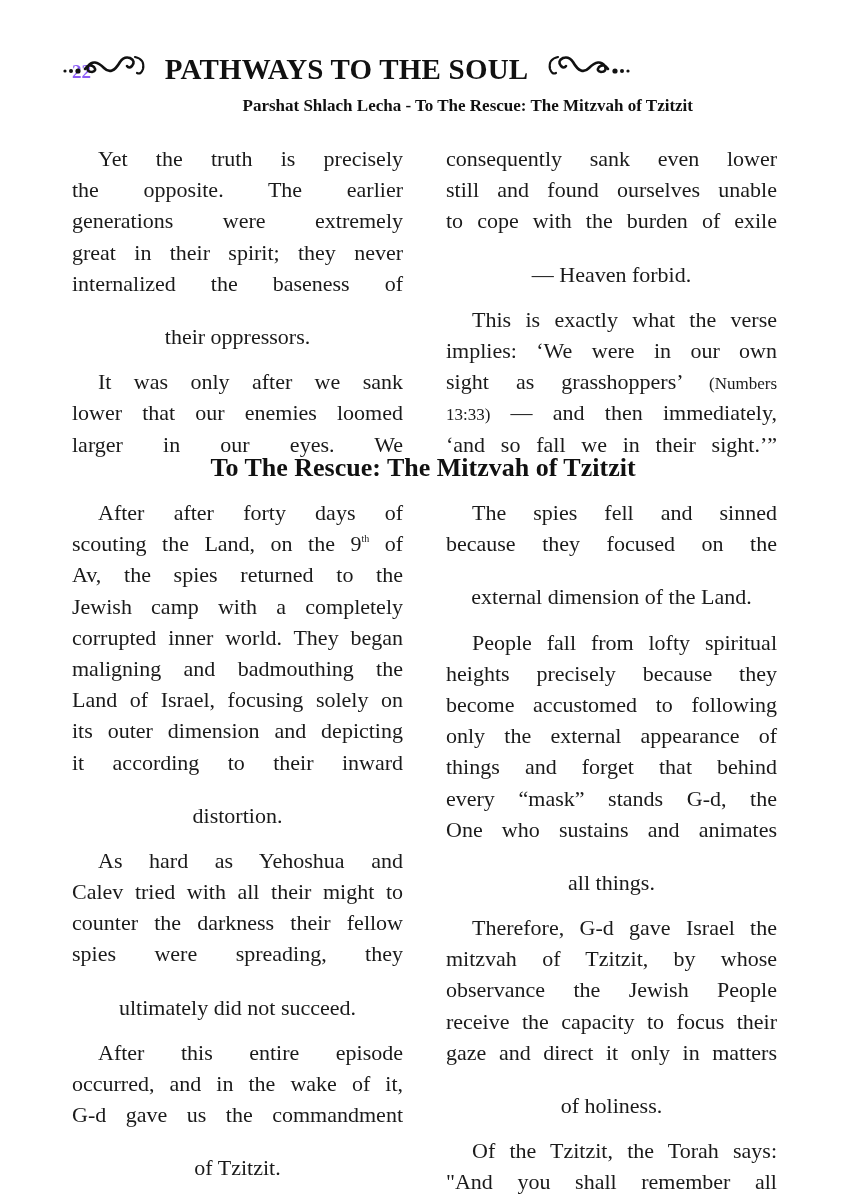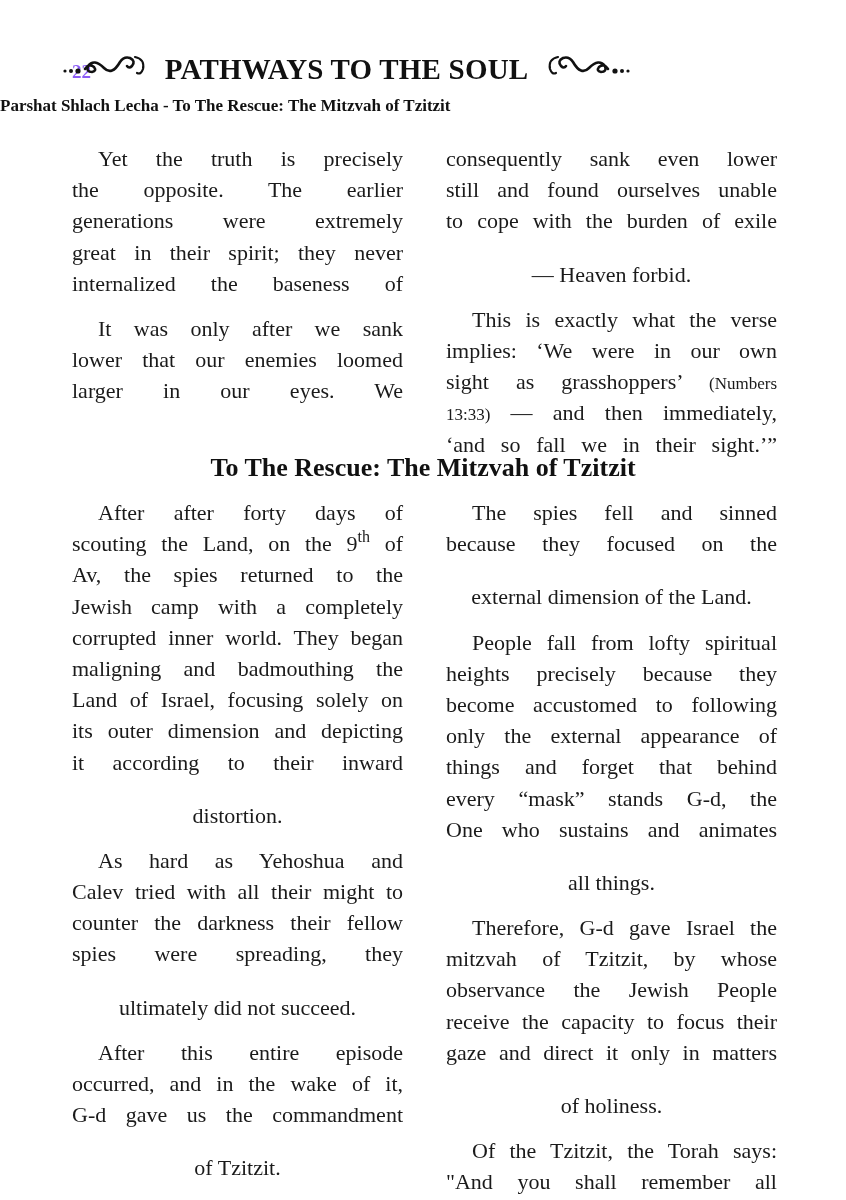--- a/index.html
+++ b/index.html
@@ -3,31 +3,31 @@
 <meta charset="utf-8">
 <style>
   html, body { margin: 0; padding: 0; background: #ffffff; }
   body { width: 846px; height: 1200px; position: relative; overflow: hidden;
          font-family: "Liberation Serif", "DejaVu Serif", serif; color: #1a1a1a; }
   .page-num { position: absolute; left: 72px; top: 61px; font-size: 19px; font-weight: bold; color: #8b5cf6; }
   .running-head { position: absolute; left: 0; width: 693px; top: 50px; text-align: center;
                   font-size: 29px; font-weight: bold; color: #111; letter-spacing: 0.2px; white-space: nowrap; }
   .running-head .orn { display: inline-block; vertical-align: middle; }
   .running-head .title { vertical-align: middle; margin: 0 4px; }
-  .subhead { position: absolute; left: 0; width: 693px; top: 96px; text-align: left;
+  .subhead { position: absolute; left: 0; width: 693px; top: 96px; text-align: right;
              font-size: 17px; font-weight: bold; color: #111; }
   .col { position: absolute; width: 331px; font-size: 22px; line-height: 31.2px; }
   .col.left { left: 72px; }
   .col.right { left: 446px; }
   .para { margin: 0 0 14px 0; }
   .line { display: block; text-align: justify; text-align-last: justify; white-space: nowrap; height: 31.2px; }
   .line.first { text-indent: 26px; }
   .line.last { text-align: right; text-align-last: center; margin-top: 22px; }
   .small { font-size: 17px; }
-  sup { font-size: 16px; line-height: 0; vertical-align: 9px; }
+  sup { font-size: 10px; line-height: 0; vertical-align: 9px; }
   .section-title { position: absolute; left: 0; width: 846px; top: 453px; text-align: center;
                    font-size: 26px; font-weight: bold; color: #111; }
   .top-left  { top: 143px; }
   .top-right { top: 143px; }
   .bot-left  { top: 497px; }
   .bot-right { top: 497px; }
 </style>
 </head>
 <body>
 
@@ -57,20 +57,21 @@
 </div>
 <div class="subhead">Parshat Shlach Lecha - To The Rescue: The Mitzvah of Tzitzit</div>
 
 <div class="col left top-left">
   <p class="para">
     <span class="line first">Yet the truth is precisely</span>
     <span class="line">the opposite. The earlier</span>
     <span class="line">generations were extremely</span>
     <span class="line">great in their spirit; they never</span>
     <span class="line">internalized the baseness of</span>
+    <span class="line last">their oppressors.</span>
   </p>
   <p class="para">
     <span class="line first">It was only after we sank</span>
     <span class="line">lower that our enemies loomed</span>
     <span class="line">larger in our eyes. We</span>
   </p>
 </div>
 
 <div class="col right top-right">
   <p class="para">

